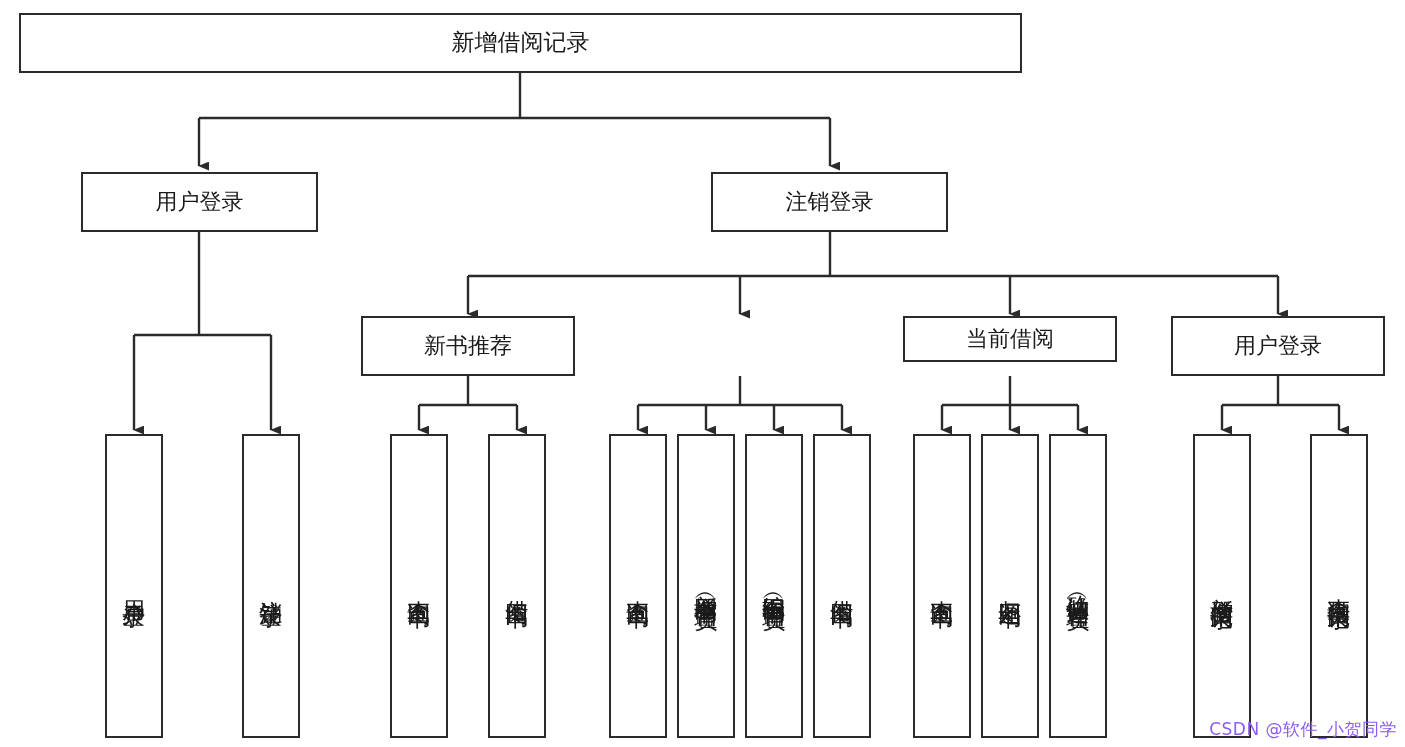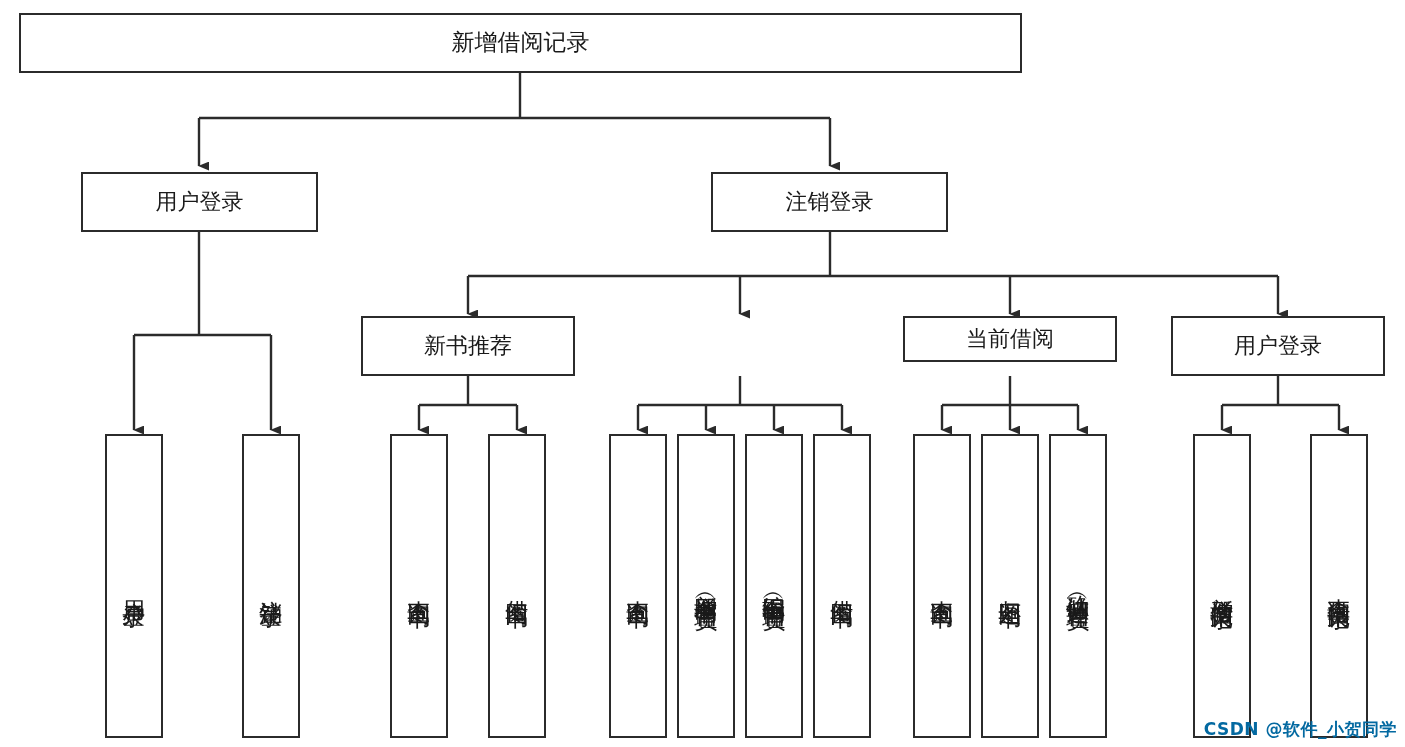--- a/index.html
+++ b/index.html
@@ -42,25 +42,24 @@
     line-height:1.06;
     letter-spacing:2px;
     white-space:nowrap;
   }
 
   #watermark{
     position:absolute;
     right:8px;
     bottom:6px;
     font-size:17px;
-    color:#0369a1;
+    color:#8b5cf6;
     letter-spacing:0.5px;
     white-space:nowrap;
     user-select:none;
-    font-weight:bold;
   }
 </style>
 </head>
 <body>
 
 <div id="stage">
 
   <svg id="wires" viewBox="0 0 1405 747" xmlns="http://www.w3.org/2000/svg">
     <defs>
       <marker id="ah" markerWidth="9" markerHeight="11" refX="4.5" refY="10.2" orient="auto" markerUnits="userSpaceOnUse">

